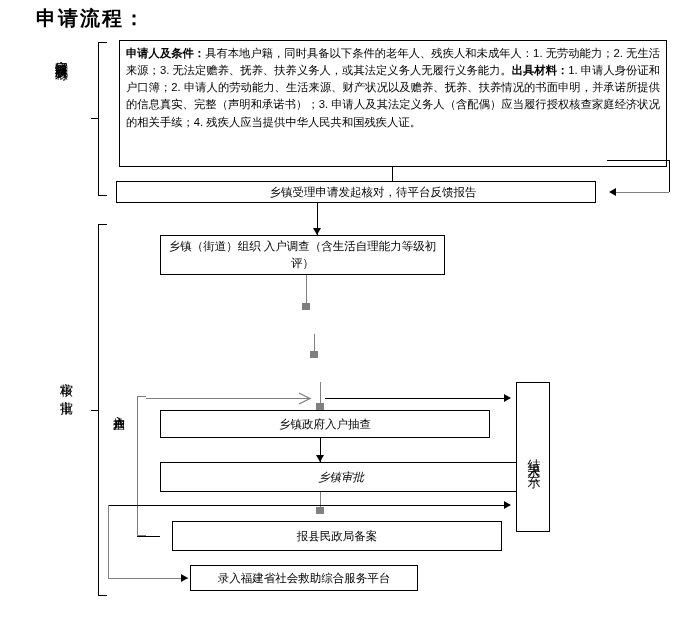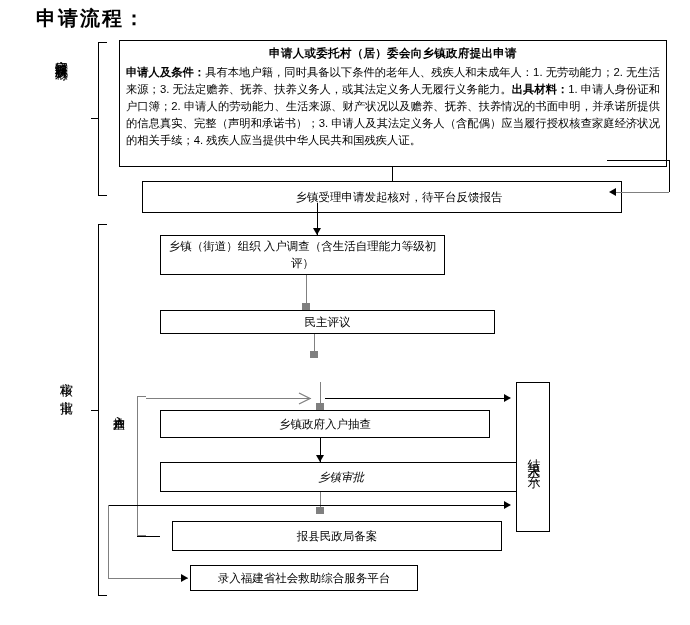--- a/index.html
+++ b/index.html
@@ -128,50 +128,46 @@
 
   <div class="brace" style="left:98px;top:42px;height:154px;"></div>
   <div class="brace-tick" style="left:91px;top:118px;"></div>
   <div class="vlabel" style="left:55px;top:50px;height:140px;">家庭经济状况核对</div>
 
   <div class="brace" style="left:98px;top:224px;height:372px;"></div>
   <div class="brace-tick" style="left:91px;top:410px;"></div>
   <div class="vlabel" style="left:60px;top:372px;height:78px;">审核 审批</div>
 
   <div class="box tl" id="criteria-box">
-    <div id="criteria-title">申请人或委托村（居）委会向乡镇政府提出申请</div>
     <div id="criteria-body">
       <b>申请人及条件：</b><span>具有本地户籍，同时具备以下条件的老年人、残疾人和未成年人：1. 无劳动能力；2. 无生活来源；3. 无法定赡养、抚养、扶养义务人，或其法定义务人无履行义务能力。</span><b>出具材料：</b><span>1. 申请人身份证和户口簿；2. 申请人的劳动能力、生活来源、财产状况以及赡养、抚养、扶养情况的书面申明，并承诺所提供的信息真实、完整（声明和承诺书）；3. 申请人及其法定义务人（含配偶）应当履行授权核查家庭经济状况的相关手续；4. 残疾人应当提供中华人民共和国残疾人证。</span>
     </div>
   </div>
 
   <div class="ln v" style="left:392px;top:167px;height:14px;"></div>
 
-  <div class="box" style="left:142px;top:181px;width:480px;height:32px;padding-left:34px;">
+  <div class="box" style="left:116px;top:181px;width:480px;height:22px;padding-left:34px;">
     <span>乡镇受理申请发起核对，待平台反馈报告</span>
   </div>
 
   <div class="ln h" style="left:607px;top:160px;width:63px;"></div>
   <div class="ln v" style="left:669px;top:160px;height:32px;"></div>
   <div class="ln h gray" style="left:616px;top:192px;width:53px;"></div>
   <div class="arrow-left" style="left:609px;top:188px;"></div>
 
   <div class="ln v" style="left:317px;top:203px;height:32px;"></div>
   <div class="arrow-down" style="left:313px;top:228px;"></div>
 
   <div class="box" style="left:160px;top:235px;width:285px;height:40px;">
     <span>乡镇（街道）组织  入户调查（含生活自理能力等级初评）</span>
   </div>
 
   <div class="ln v gray" style="left:306px;top:275px;height:35px;"></div>
   <div class="arrow-down gray" style="left:302px;top:303px;"></div>
 
-  <div class="box" style="left:160px;top:310px;width:335px;height:24px;">
-    <span>民主评议</span>
-  </div>
 
   <div class="ln v gray" style="left:314px;top:334px;height:24px;"></div>
   <div class="arrow-down gray" style="left:310px;top:351px;"></div>
 
 
   <div class="ln v gray" style="left:320px;top:382px;height:28px;"></div>
   <div class="arrow-down gray" style="left:316px;top:403px;"></div>
 
   <div class="brace gray" style="left:137px;top:396px;height:140px;"></div>
   <div class="vlabel" style="left:113px;top:406px;height:82px;font-size:12px;">入户抽查</div>

